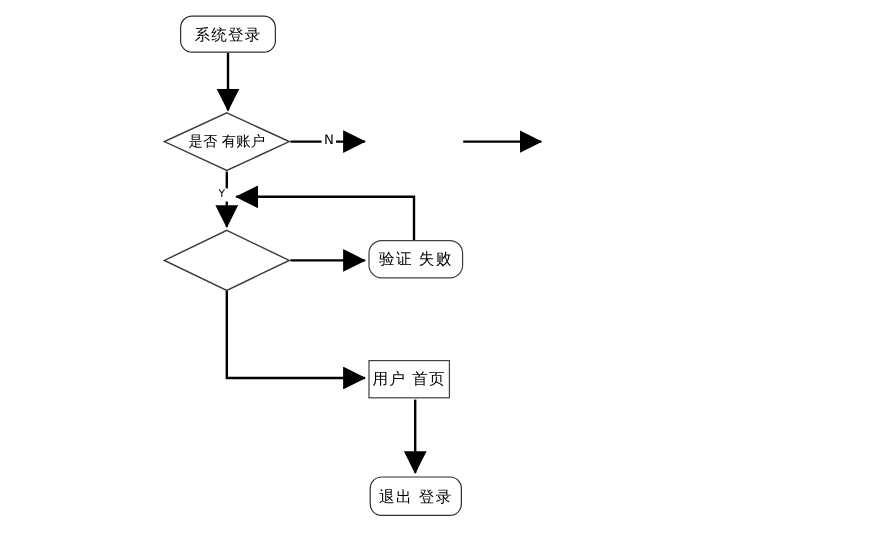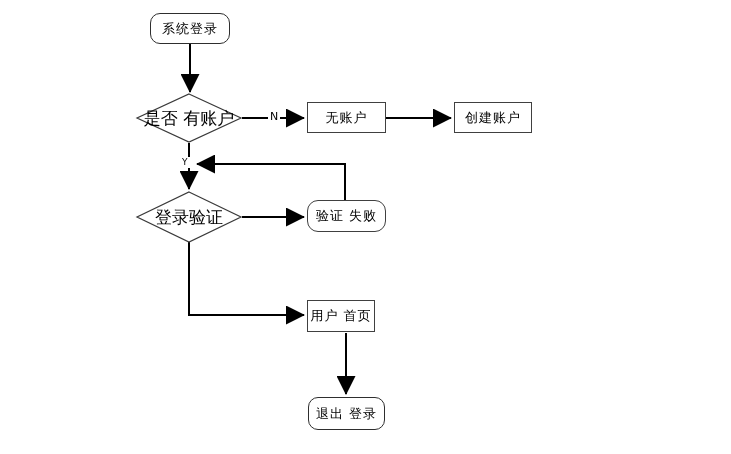--- a/index.html
+++ b/index.html
@@ -39,21 +39,21 @@
   .node.rounded {
     border-radius: 10px;
     border-color: #2e2e2e;
   }
   .diamond-label {
     position: absolute;
     z-index: 3;
     display: flex;
     align-items: center;
     justify-content: center;
-    font-size: 17px;
+    font-size: 12px;
     color: #000000;
     letter-spacing: 0px;
     white-space: pre;
     background: transparent;
   }
   .edge-label {
     position: absolute;
     z-index: 4;
     background: #ffffff;
     color: #000000;
@@ -101,31 +101,28 @@
     <path d="M242,217 L304,217" fill="none" stroke="#000000" stroke-width="2" marker-end="url(#arrow)"></path>
     <path d="M189,242 L189,315 L304,315" fill="none" stroke="#000000" stroke-width="2" marker-end="url(#arrow)"></path>
     <path d="M346,333 L346,394" fill="none" stroke="#000000" stroke-width="2" marker-end="url(#arrow)"></path>
 
     <polygon points="189,94 241,118 189,142 137,118" fill="#ffffff" stroke="#3a3a3a" stroke-width="1.2"></polygon>
     <polygon points="189,192 241,217 189,242 137,217" fill="#ffffff" stroke="#3a3a3a" stroke-width="1.2"></polygon>
   </svg>
 
   <div class="node rounded node-start">系统登录</div>
 
-  <div class="node node-no-account">无账户</div>
 
-  <div class="node node-create-account">创建账户</div>
 
   <div class="node node-verify-fail">验证 失败</div>
 
   <div class="node node-user-home">用户 首页</div>
 
   <div class="node rounded node-logout">退出 登录</div>
 
   <div class="diamond-label label-has-account">是否 有账户</div>
 
-  <div class="diamond-label label-login-verify">登录验证</div>
 
   <div class="edge-label n-label">N</div>
 
   <div class="edge-label y-label">Y</div>
 
 </div>
 
 </body></html>

